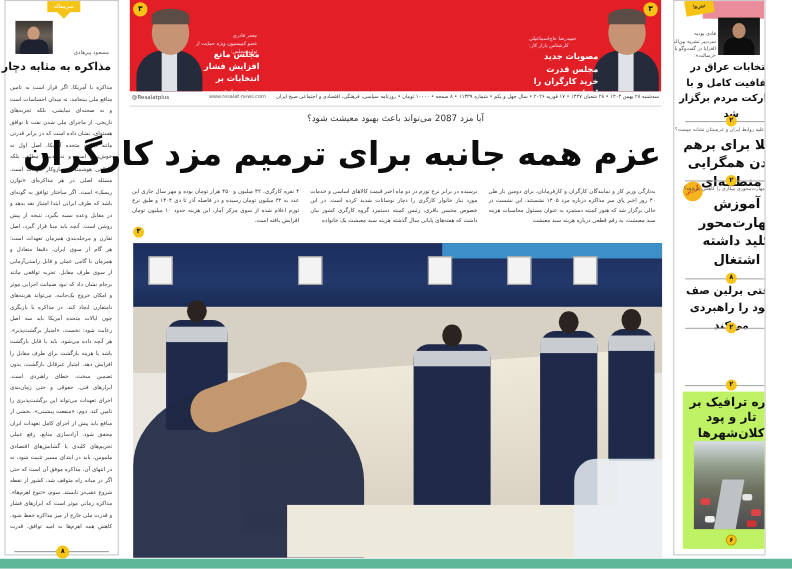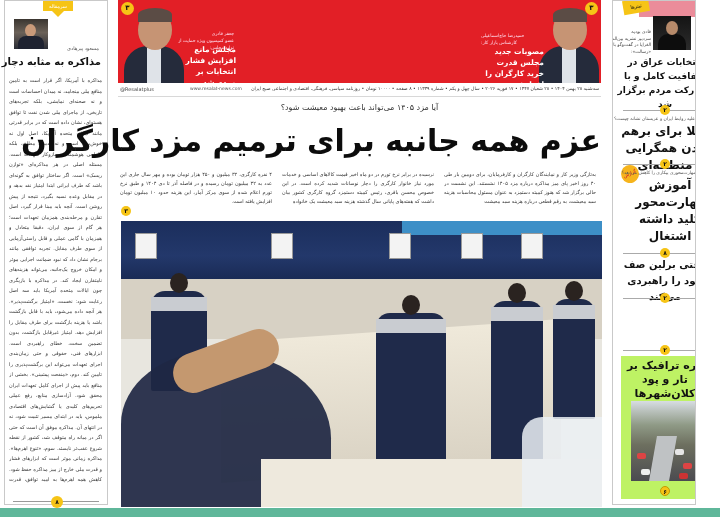--- a/index.html
+++ b/index.html
@@ -148,21 +148,21 @@
     </div>
   </div>
 
   <div class="infobar">
     <span class="social">@Resalatplus</span>
     <span class="site">www.resalat-news.com</span>
     <span class="dateline">سه‌شنبه ۲۸ بهمن ۱۴۰۴ • ۲۸ شعبان ۱۴۴۷ • ۱۷ فوریه ۲۰۲۶ • سال چهل و یکم • شماره ۱۱۳۳۹ • ۸ صفحه • ۱۰۰۰۰ تومان • روزنامه سیاسی، فرهنگی، اقتصادی و اجتماعی صبح ایران</span>
   </div>
   <div class="infobar-rule"></div>
 
-  <div class="kicker">آیا مزد ۱۴۰۵ می‌تواند باعث بهبود معیشت شود؟</div>
+  <div class="kicker">آیا مزد 2087 می‌تواند باعث بهبود معیشت شود؟</div>
   <div class="headline">عزم همه جانبه برای ترمیم مزد کارگران</div>
 
   <div class="story-cols">
     <div class="story-col c1">به‌تازگی وزیر کار و نمایندگان کارگران و کارفرمایان، برای دومین بار طی ۴۰ روز اخیر پای میز مذاکره درباره مزد ۱۴۰۵ نشستند. این نشست در حالی برگزار شد که هنوز کمیته دستمزد به عنوان مسئول محاسبات هزینه سبد معیشت، به رقم قطعی درباره هزینه سبد معیشت</div>
     <div class="story-col c2">نرسیده در برابر نرخ تورم در دو ماه اخیر قیمت کالاهای اساسی و خدمات مورد نیاز خانوار کارگری را دچار نوسانات شدید کرده است. در این خصوص محسن باقری، رئیس کمیته دستمزد گروه کارگری کشور بیان داشت که هفته‌های پایانی سال گذشته هزینه سبد معیشت یک خانواده</div>
     <div class="story-col c3">۴ نفره کارگری، ۳۲ میلیون و ۴۵۰ هزار تومان بوده و مهر سال جاری این عدد به ۳۲ میلیون تومان رسیده و در فاصله آذر تا دی ۱۴۰۴ و طبق نرخ تورم اعلام شده از سوی مرکز آمار، این هزینه حدود ۱۰ میلیون تومان افزایش یافته است.</div>
   </div>
   <div class="story-pnum">۳</div>
 
   <div class="photo-main">

